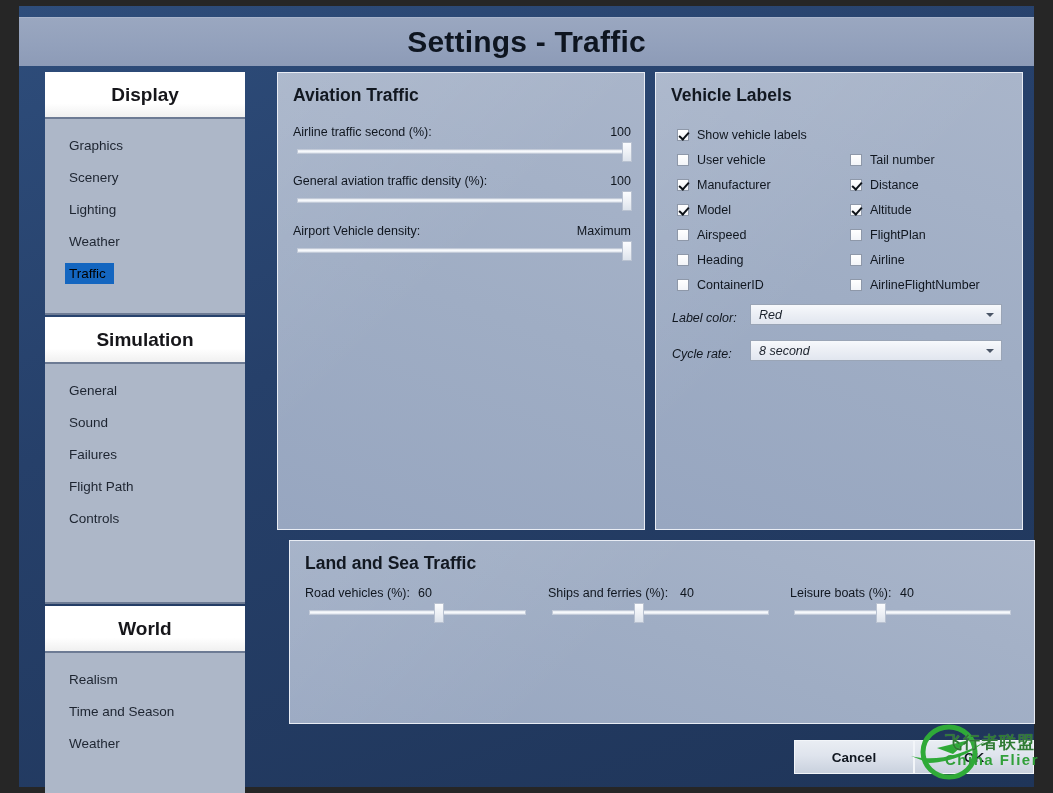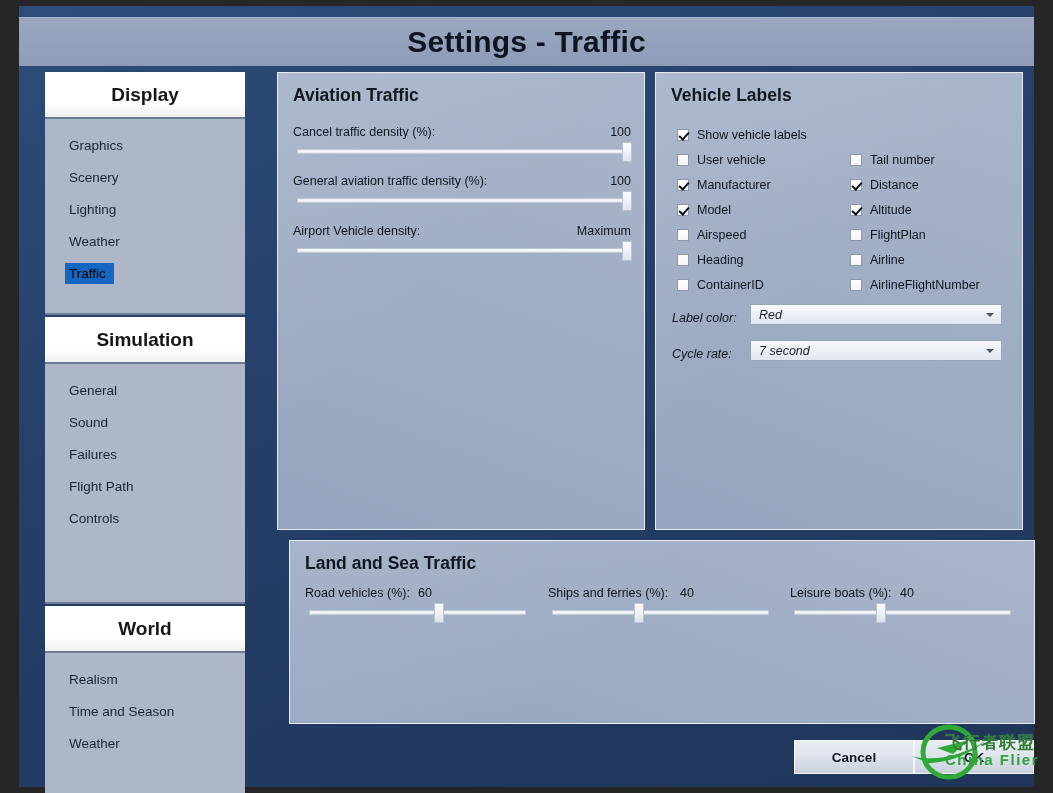--- a/index.html
+++ b/index.html
@@ -287,21 +287,21 @@
         <div class="side-item"><span class="lbl">Time and Season</span></div>
         <div class="side-item"><span class="lbl">Weather</span></div>
       </div>
     </div>
   </div>
 
   <div class="panel" id="panel-aviation">
     <div class="panel-title">Aviation Traffic</div>
 
     <div class="slider-row" style="top:52px">
-      <div class="row-label">Cancel traffic density (%):</div>
+      <div class="row-label">Airline traffic second (%):</div>
       <div class="row-value">100</div>
       <div class="track"></div>
       <div class="thumb" id="thumb-av0" style="left: 334px;"></div>
     </div>
 
     <div class="slider-row" style="top:101px">
       <div class="row-label">General aviation traffic density (%):</div>
       <div class="row-value">100</div>
       <div class="track"></div>
       <div class="thumb" id="thumb-av1" style="left: 334px;"></div>
@@ -377,21 +377,21 @@
       <div class="sel-label">Label color:</div>
       <div class="combo" style="width:252px">
         <span>Red</span>
         <span class="chev"></span>
       </div>
     </div>
 
     <div class="sel-row" style="left:16px; top:267px; width:336px">
       <div class="sel-label">Cycle rate:</div>
       <div class="combo" style="width:252px">
-        <span>7 second</span>
+        <span>8 second</span>
         <span class="chev"></span>
       </div>
     </div>
   </div>
 
   <div class="panel" id="panel-landsea">
     <div class="panel-title">Land and Sea Traffic</div>
 
     <div class="slider-row" style="left:15px; top:45px; width:225px">
       <div class="row-label">Road vehicles (%):</div>

